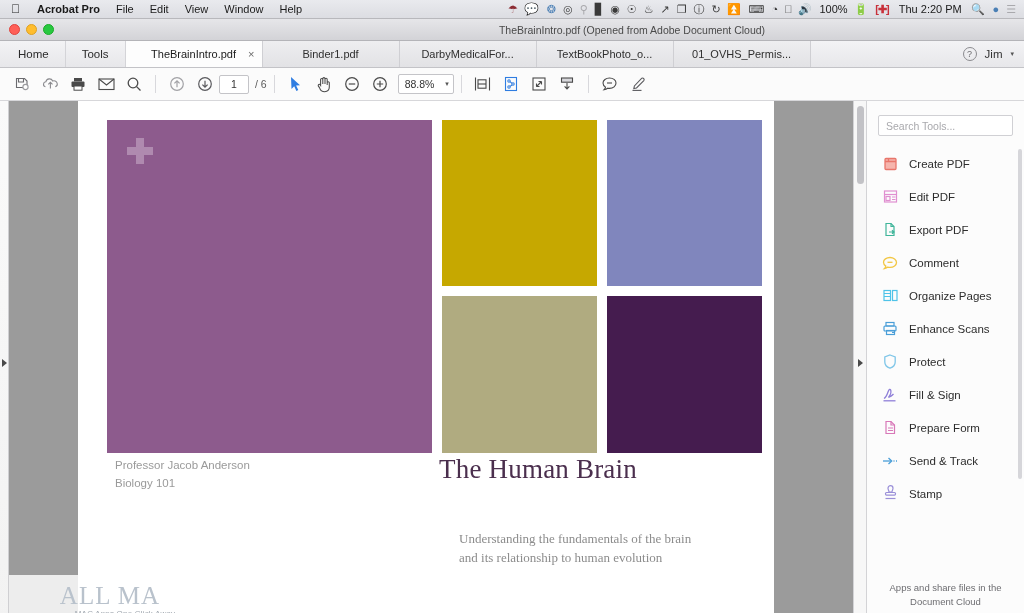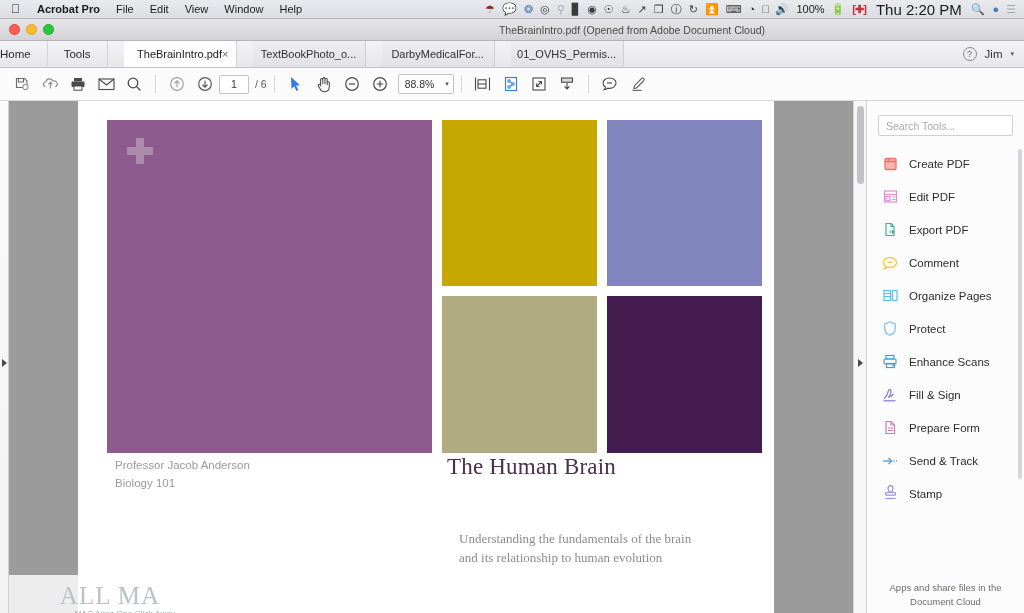--- a/index.html
+++ b/index.html
@@ -22,21 +22,21 @@
   .menubar .mi { padding: 0 8px; white-space: nowrap; }
   .menubar .mi.bold { font-weight: bold; }
   .menubar .spacer { flex: 1; }
   .status-icons { display: flex; align-items: center; gap: 7px; padding-right: 2px; }
   .sicon { font-size: 11px; line-height: 1; color: #3a3a3a; display: inline-block; }
   .sicon.red { color: #8c2b33; }
   .sicon.green { color: #3ea34a; font-size: 12px; }
   .sicon.blue { color: #4a7fb5; }
   .sicon.dim { color: #a9a9ad; }
   .sicon.flag { color: #c8303a; font-weight: bold; letter-spacing: -1px; }
-  .clock { font-size: 15px; padding: 0 3px; text-align: right; }
+  .clock { font-size: 11px; padding: 0 3px; text-align: right; }
   .pct { font-size: 11px; }
 
   
   .titlebar {
     height: 22px; width: 100%;
     background: linear-gradient(#e6e6e9, #d3d3d7);
     border-bottom: 1px solid #b4b4b8;
     display: flex; align-items: center; position: relative;
   }
   .traffic { display: flex; gap: 6px; padding-left: 9px; }
@@ -54,28 +54,28 @@
   .tabbar {
     height: 27px; width: 100%;
     background: linear-gradient(#f3f3f5, #e7e7ea);
     border-bottom: 1px solid #c3c3c7;
     display: flex; align-items: stretch; font-size: 11.5px;
   }
   .navbtn {
     display: flex; align-items: center; padding: 0 16px;
     color: #2b2b2b; border-right: 1px solid #d4d4d8;
   }
-  .navbtn:first-child { padding-left: 0; }
+  .navbtn:first-child { padding-left: 10px; margin-left: 8px; }
   .tab {
     display: flex; align-items: center; justify-content: center;
-    width: 113px; position: relative;
+    width: 137px; position: relative;
     border-right: 1px solid #cfcfd3;
     color: #2f2f2f; font-size: 11px;
     background: linear-gradient(#eeeef0, #e2e2e5);
-    overflow: hidden; white-space: nowrap; margin-left: 16px;
+    overflow: hidden; white-space: nowrap;
   }
   .tab.active { background: #fdfdfd; color: #1a1a1a; }
   .tab .closex {
     position: absolute; right: 7px; font-size: 11px; color: #6a6a6a;
   }
   .tabfill { flex: 1; border-right: 1px solid transparent; }
   .tabright {
     display: flex; align-items: center; gap: 8px; padding: 0 10px;
     font-size: 11.5px; color: #333;
   }
@@ -146,23 +146,23 @@
     content: ""; position: absolute; background: #d9c3d9;
   }
   .plus-mark::before { left: 9px; top: 0; width: 8px; height: 26px; }
   .plus-mark::after { left: 0; top: 9px; width: 26px; height: 8px; }
 
   .author {
     position: absolute; left: 37px; top: 355px;
     font-size: 11.5px; color: #9a9a9a; line-height: 18px;
   }
   .doctitle {
-    position: absolute; left: 369px; top: 353px;
+    position: absolute; left: 361px; top: 353px;
     font-family: "Liberation Serif", serif;
-    font-size: 23px; color: #4b2f4e; letter-spacing: .2px;
+    font-size: 27px; color: #4b2f4e; letter-spacing: .2px;
   }
   .docsub {
     position: absolute; left: 381px; top: 428px;
     font-family: "Liberation Serif", serif;
     font-size: 13px; color: #8c8c8c; line-height: 19px;
   }
 
   
   .watermark {
     position: absolute; left: 0; bottom: 0; width: 232px; height: 50px;
@@ -294,24 +294,27 @@
 </div>
 
 <div class="tabbar">
   <span class="navbtn">Home</span>
   <span class="navbtn">Tools</span>
   <span class="tab active">
     <span>TheBrainIntro.pdf</span>
     <span class="closex">×</span>
   </span>
   <span class="tab">
-    <span>TextBookPhoto_o...</span>
+    <span>Binder1.pdf</span>
   </span>
   <span class="tab">
     <span>DarbyMedicalFor...</span>
+  </span>
+  <span class="tab">
+    <span>TextBookPhoto_o...</span>
   </span>
   <span class="tab">
     <span>01_OVHS_Permis...</span>
   </span>
   <span class="tabfill"></span>
   <span class="tabright">
     <span class="helpcirc">?</span>
     <span>Jim</span>
     <span class="caret-tiny">▾</span>
   </span>
@@ -538,41 +541,41 @@
             <rect x="2" y="3.5" width="6.5" height="10"></rect>
             <rect x="10.5" y="3.5" width="4.5" height="10"></rect>
             <path d="M2 6.5h6.5M2 9.5h6.5"></path>
           </svg>
         </span>
         <span>Organize Pages</span>
       </div>
 
       <div class="toolitem">
         <span class="toolicon">
-          <svg width="16" height="17" viewBox="0 0 16 17" fill="none" stroke="#7fc6e8" stroke-width="1.3">
-            <path d="M8 2l5.2 2v5c0 3-2.3 5.2-5.2 6.2C5.1 14.2 2.8 12 2.8 9V4z"></path>
-          </svg>
-        </span>
-        <span>Protect</span>
-      </div>
-
-      <div class="toolitem">
-        <span class="toolicon">
           <svg width="17" height="17" viewBox="0 0 17 17" fill="none" stroke="#4a9ed8" stroke-width="1.2">
             <rect x="4" y="2.5" width="8" height="3.5"></rect>
             <rect x="2" y="6" width="12" height="5" rx="1"></rect>
             <rect x="4.5" y="10.5" width="8" height="4"></rect>
             <path d="M10 12.5h2"></path>
           </svg>
         </span>
         <span>Enhance Scans</span>
       </div>
 
       <div class="toolitem">
         <span class="toolicon">
+          <svg width="16" height="17" viewBox="0 0 16 17" fill="none" stroke="#7fc6e8" stroke-width="1.3">
+            <path d="M8 2l5.2 2v5c0 3-2.3 5.2-5.2 6.2C5.1 14.2 2.8 12 2.8 9V4z"></path>
+          </svg>
+        </span>
+        <span>Protect</span>
+      </div>
+
+      <div class="toolitem">
+        <span class="toolicon">
           <svg width="18" height="17" viewBox="0 0 18 17" fill="none" stroke="#8f7fd8" stroke-width="1.3">
             <path d="M3 12.5c2-1 3-3.5 4-6.5s2.3-3.3 2.8-1.5c.5 2-.8 5-2.3 7 1.6-.8 3.6-2 5-3.5"></path>
             <path d="M2.5 14.8h12"></path>
           </svg>
         </span>
         <span>Fill &amp; Sign</span>
       </div>
 
       <div class="toolitem">
         <span class="toolicon">

